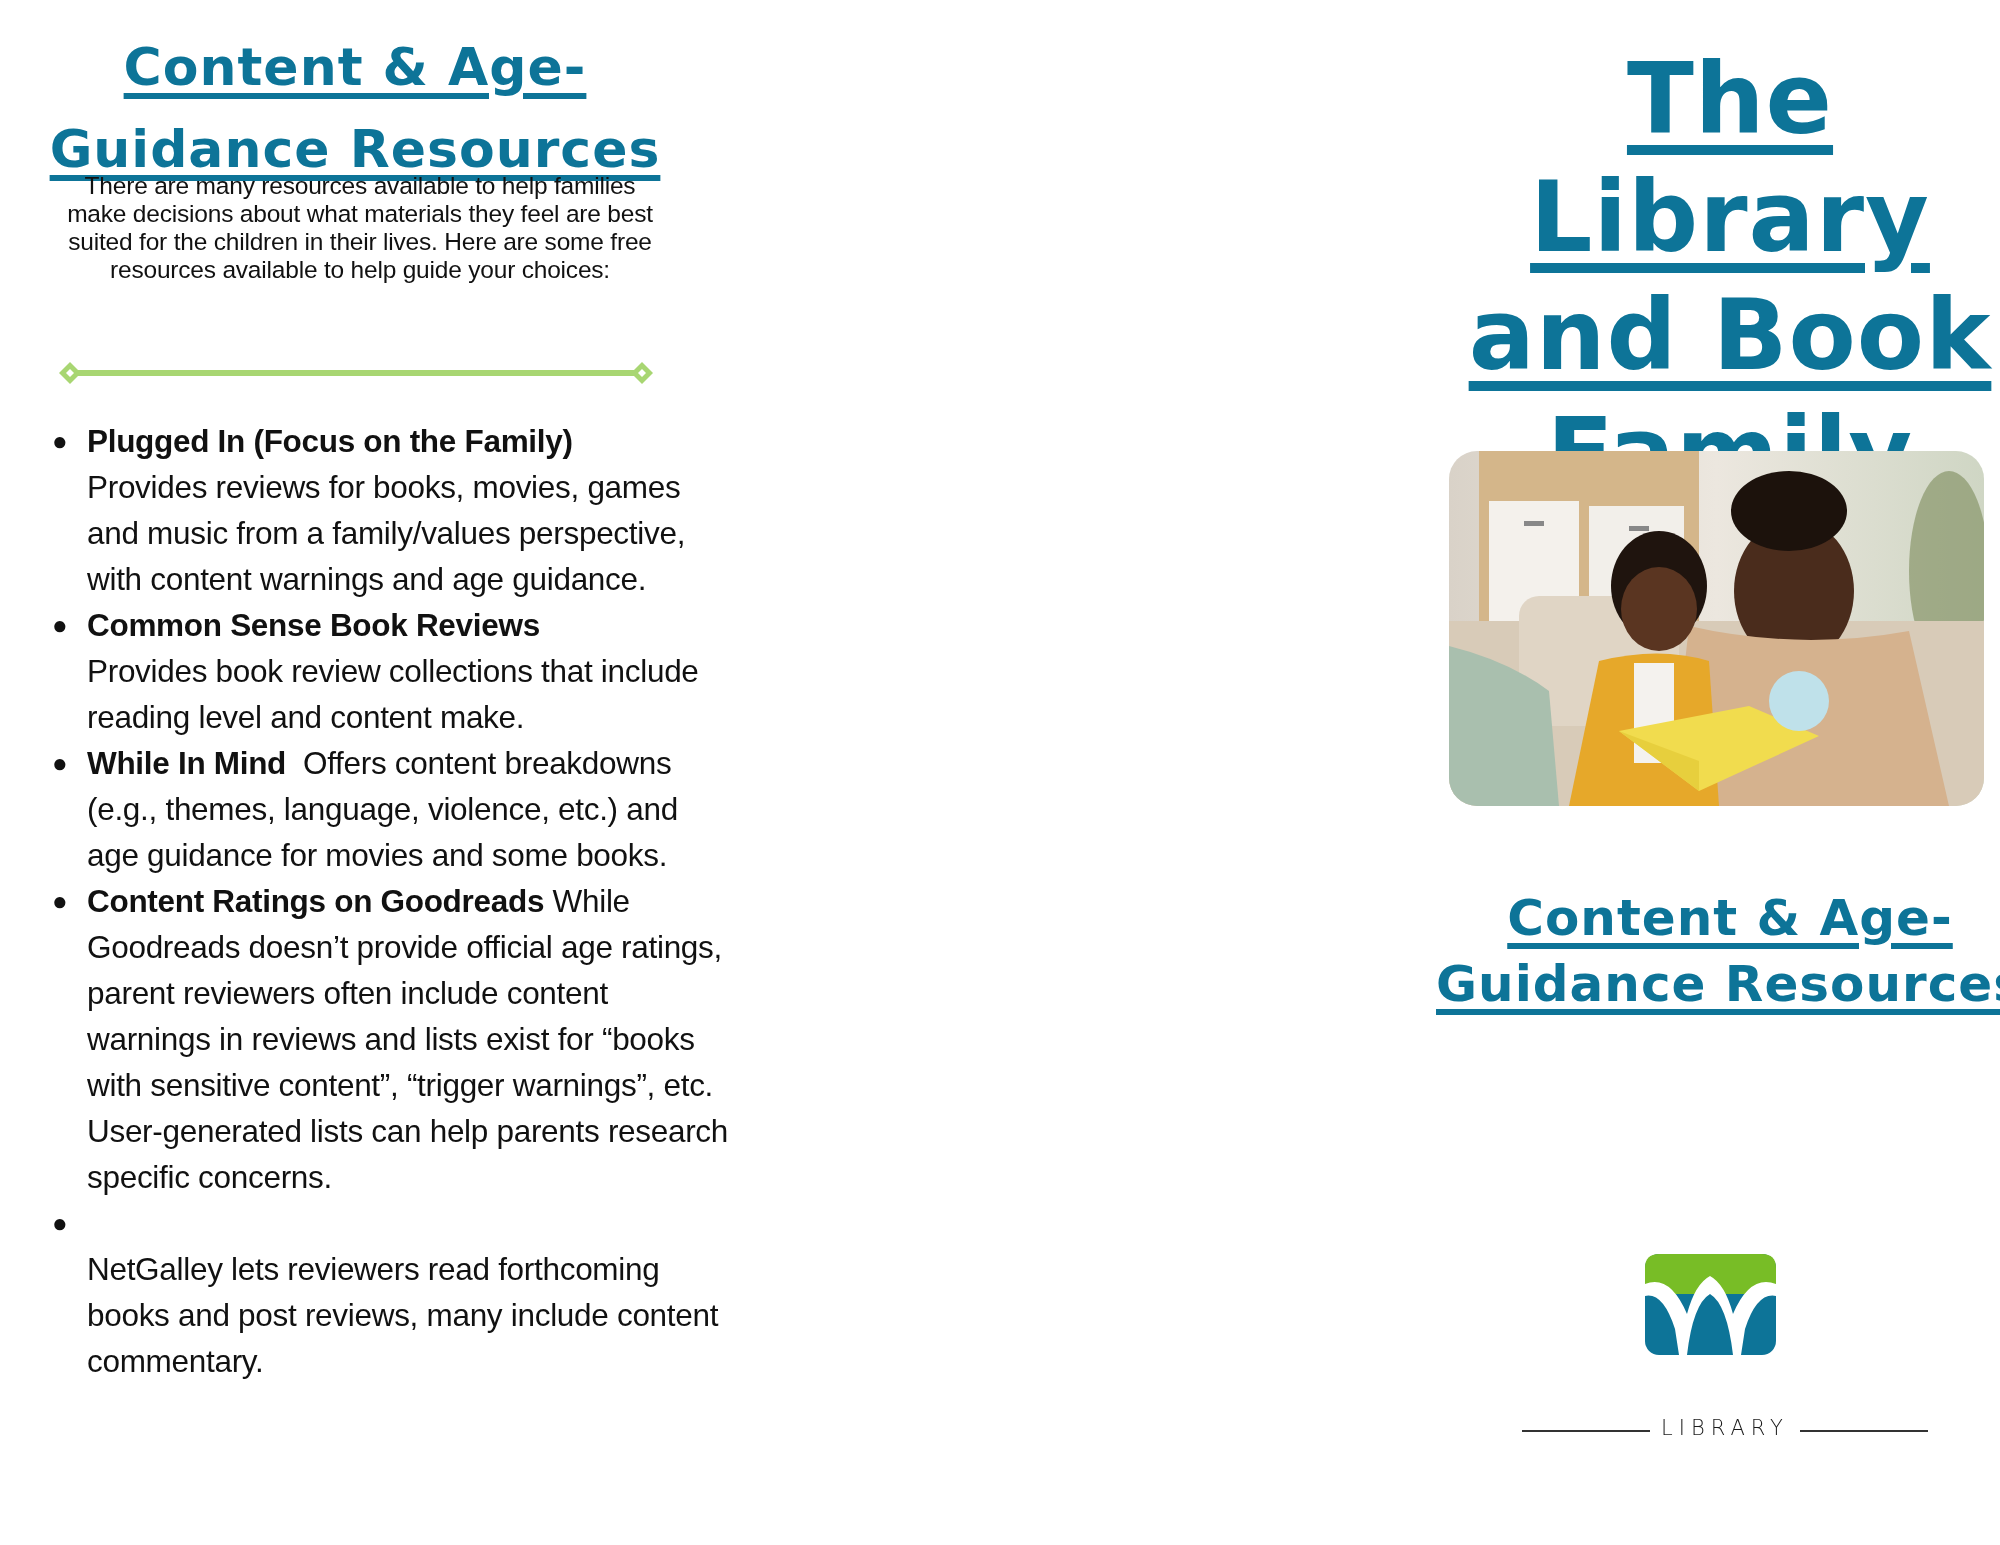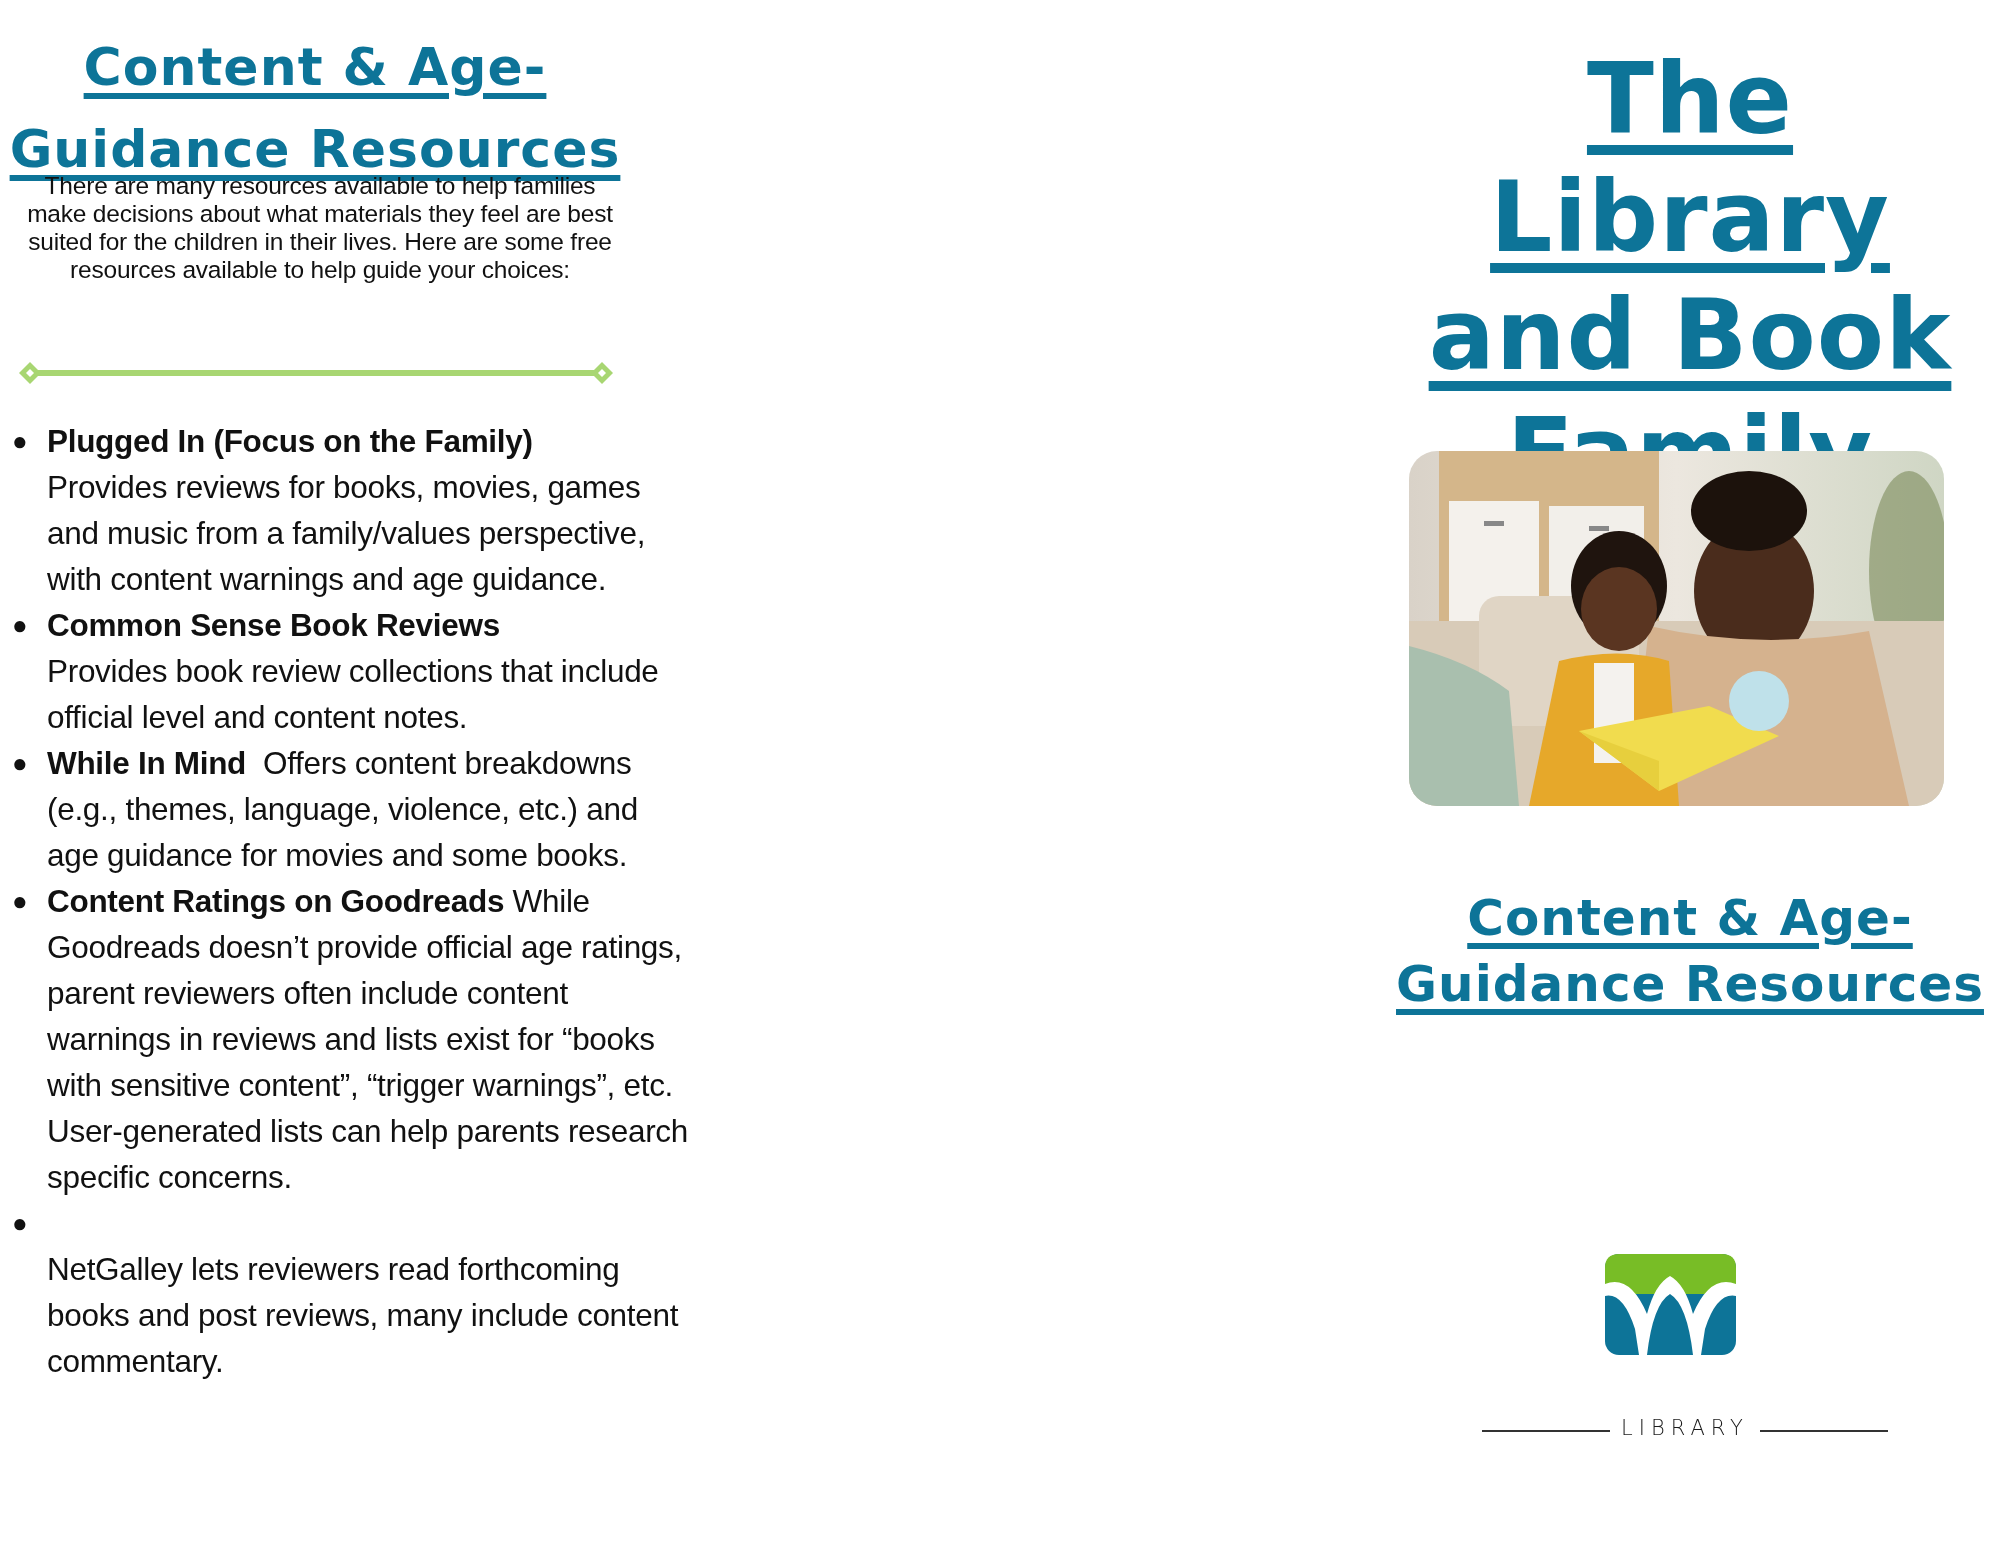--- a/index.html
+++ b/index.html
@@ -1,21 +1,21 @@
 <!DOCTYPE html>
 <html><head>
   <meta charset="utf-8">
   <style>
     html, body { margin: 0; padding: 0; }
     body {
       width: 2000px; height: 1545px; background: #ffffff;
       position: relative; overflow: hidden;
       font-family: "Liberation Sans", sans-serif; color: #111;
     }
-    .panel { position: absolute; top: 0; height: 1545px; }
+    .panel { position: absolute; top: 0; height: 1545px; margin-left: 40px; }
     #left-panel { left: 0; width: 650px; }
     #middle-panel { left: 667px; width: 666px; }
     #right-panel { left: 1380px; width: 620px; }
 
     .display-title {
       font-family: "DejaVu Sans", sans-serif;
       font-weight: bold;
       text-align: center;
       text-decoration: underline;
       text-decoration-thickness: 6px;
@@ -102,21 +102,21 @@
 
   <ul id="resource-list">
     <li>
       <span class="bullet">●</span>
       <span class="r-name">Plugged In (Focus on the Family)</span><br>
       <span class="r-desc">Provides reviews for books, movies, games and music from a family/values perspective, with content warnings and age guidance.</span>
     </li>
     <li>
       <span class="bullet">●</span>
       <span class="r-name">Common Sense Book Reviews</span><br>
-      <span class="r-desc">Provides book review collections that include official level and content notes.</span>
+      <span class="r-desc">Provides book review collections that include reading level and content make.</span>
     </li>
     <li>
       <span class="bullet">●</span>
       <span class="r-name">While In Mind</span>&nbsp;
       <span class="r-desc">Offers content breakdowns (e.g., themes, language, violence, etc.) and age guidance for movies and some books.</span>
     </li>
     <li>
       <span class="bullet">●</span>
       <span class="r-name">Content Ratings on Goodreads</span>
       <span class="r-desc">While Goodreads doesn’t provide official age ratings, parent reviewers often include content warnings in reviews and lists exist for “books with sensitive content”, “trigger warnings”, etc. User-generated lists can help parents research specific concerns.</span>

